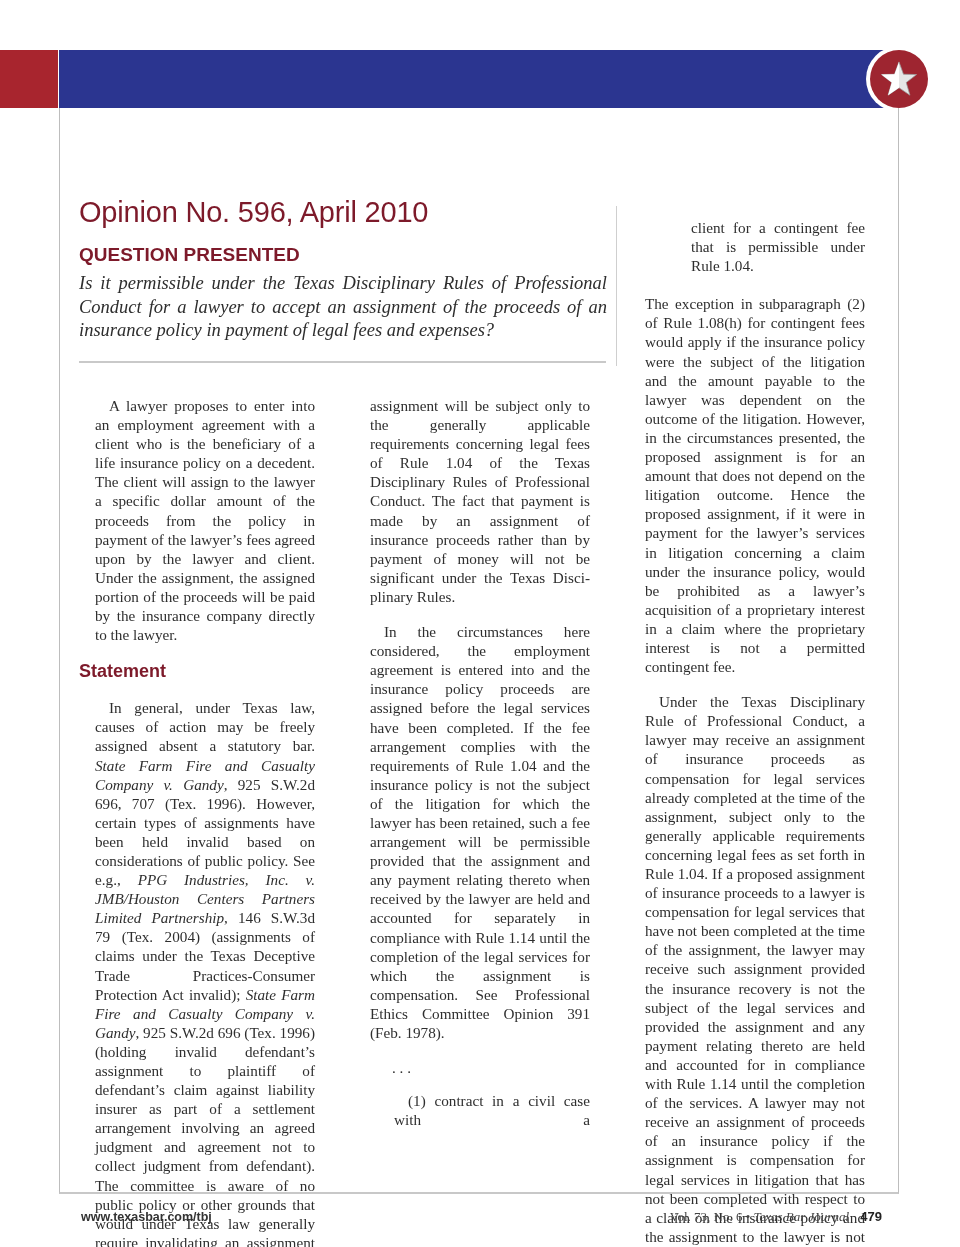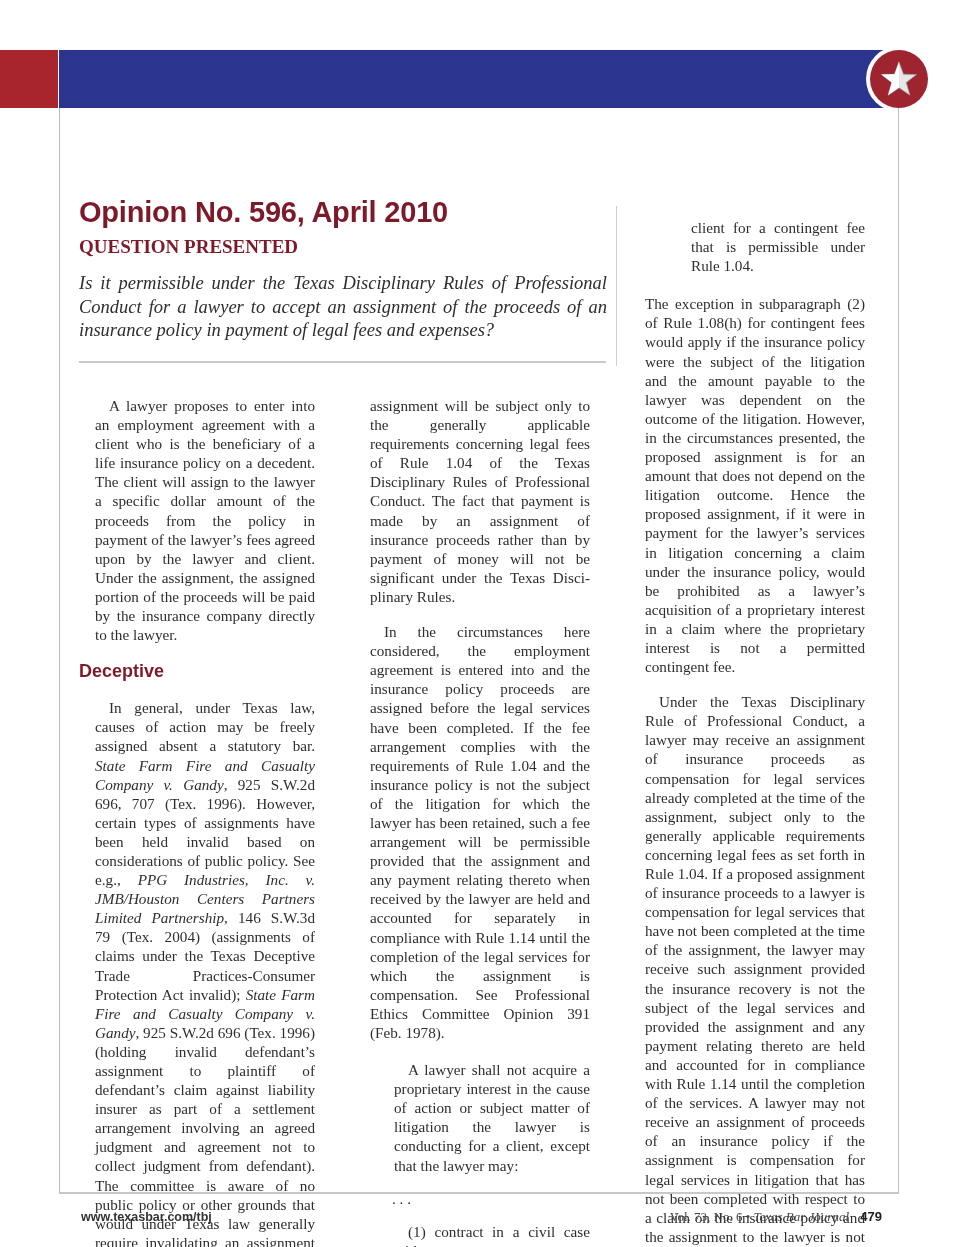--- a/index.html
+++ b/index.html
@@ -3,22 +3,22 @@
   <meta charset="utf-8">
   <style>
     html, body { margin:0; padding:0; background:#ffffff; }
     body { width:960px; height:1247px; position:relative; overflow:hidden; font-family:"Liberation Serif", "DejaVu Serif", serif; color:#2a2a2a; }
     .banner-red { position:absolute; left:0; top:50px; width:58px; height:58px; background:#a8252e; }
     .banner-blue { position:absolute; left:59px; top:50px; width:840px; height:58px; background:#2b3590; }
     .seal { position:absolute; left:866px; top:46px; width:66px; height:66px; border-radius:50%; background:#ffffff; }
     .seal-inner { position:absolute; left:4px; top:4px; width:58px; height:58px; border-radius:50%; background:#9e2530; display:flex; align-items:center; justify-content:center; }
     .seal-inner svg { width:38px; height:38px; }
     .frame { position:absolute; left:59px; top:108px; width:840px; height:1086px; border-left:1px solid #bdbdbd; border-right:1px solid #bdbdbd; border-bottom:2px solid #c8c8c8; box-sizing:border-box; }
-    .title { position:absolute; left:79px; top:196px; font-family:"Liberation Sans", "DejaVu Sans", sans-serif; font-weight:bold; font-size:29px; color:#7d1a2a; letter-spacing:-0.2px; white-space:nowrap; }
-    .qp-head { position:absolute; left:79px; top:236px; font-family:Liberation Serif, serif; font-weight:bold; font-size:19px; color:#7d1a2a; white-space:nowrap; }
+    .title { position:absolute; left:79px; top:196px; font-family:"Liberation Sans", "DejaVu Sans", sans-serif; font-weight:normal; font-size:29px; color:#7d1a2a; letter-spacing:-0.2px; white-space:nowrap; }
+    .qp-head { position:absolute; left:79px; top:244px; font-family:Liberation Sans, sans-serif; font-weight:bold; font-size:19px; color:#7d1a2a; white-space:nowrap; }
     .qp-text { position:absolute; left:79px; top:272px; width:528px; font-style:italic; font-size:18.5px; line-height:23.5px; text-align:justify; color:#2e2e2e; }
     .rule { position:absolute; left:79px; top:361px; width:527px; height:2px; background:#c9c9c9; }
     .coldiv { position:absolute; left:616px; top:206px; width:1px; height:160px; background:#cfcfcf; }
     .col { position:absolute; font-size:15.2px; line-height:19.1px; text-align:justify; color:#2e2e2e; hyphens:manual; }
     .col p { margin:16px; text-indent:14px; }
     .col p.noindent { text-indent:0; }
     .sec { font-family:"Liberation Sans", "DejaVu Sans", sans-serif; font-weight:bold; font-size:18px; color:#7d1a2a; line-height:22px; }
     .col1 { left:79px; top:380px; width:252px; }
     .col2 { left:354px; top:380px; width:252px; }
     .col3 { left:629px; top:202px; width:252px; }
@@ -47,29 +47,28 @@
 <div class="frame"></div>
 
 <h1 class="title" style="margin:0;">Opinion No. 596, April 2010</h1>
 <div class="qp-head">QUESTION PRESENTED</div>
 <div class="qp-text">Is it permissible under the Texas Disciplinary Rules of Professional Conduct for a lawyer to accept an assignment of the proceeds of an insurance policy in payment of legal fees and expenses?</div>
 <div class="rule"></div>
 <div class="coldiv"></div>
 
 <div class="col col1">
   <p>A lawyer proposes to enter into an employment agreement with a client who is the beneficiary of a life insurance policy on a decedent. The client will assign to the lawyer a specific dollar amount of the proceeds from the policy in payment of the lawyer’s fees agreed upon by the lawyer and client. Under the assignment, the assigned portion of the proceeds will be paid by the insurance company directly to the lawyer.</p>
-  <div class="sec" style="margin-top:11px;">Deceptive</div>
+  <div class="sec" style="margin-top:11px;">Statement</div>
   <p><span>In general, under Texas law, causes of action may be freely assigned absent a statutory bar. </span><i>State Farm Fire and Casu­alty Company v. Gandy</i><span>, 925 S.W.2d 696, 707 (Tex. 1996). However, certain types of assignments have been held invalid based on considerations of pub­lic policy.  See e.g., </span><i>PPG Industries, Inc. v. JMB/Houston Centers Partners Limited Partnership</i><span>, 146 S.W.3d 79 (Tex. 2004) (assignments of claims under the Texas Deceptive Trade Practices-Consumer Protection Act invalid); </span><i>State Farm Fire and Casualty Company v. Gandy</i><span>, 925 S.W.2d 696 (Tex. 1996) (holding invalid defendant’s assignment to plain­tiff of defendant’s claim against liability insurer as part of a settlement arrange­ment involving an agreed judgment and agreement not to collect judgment from defendant). The committee is aware of no public policy or other grounds that would under Texas law generally require invalidating an assignment of life insur­ance policy proceeds to pay for services.</span></p>
 </div>
 
 <div class="col col2">
   <p class="noindent">assignment will be subject only to the generally applicable requirements con­cerning legal fees of Rule 1.04 of the Texas Disciplinary Rules of Professional Conduct.  The fact that payment is made by an assignment of insurance proceeds rather than by payment of money will not be significant under the Texas Disci­plinary Rules.</p>
   <p>In the circumstances here considered, the employment agreement is entered into and the insurance policy proceeds are assigned before the legal services have been completed. If the fee arrangement complies with the requirements of Rule 1.04 and the insurance policy is not the subject of the litigation for which the lawyer has been retained, such a fee arrangement will be permissible provided that the assignment and any payment relating thereto when received by the lawyer are held and accounted for sepa­rately in compliance with Rule 1.14 until the completion of the legal services for which the assignment is compensation. See Professional Ethics Committee Opin­ion 391 (Feb. 1978).</p>
   <div class="quote">
-    <p>A lawyer shall not acquire a propri­etary interest in the cause of action or subject matter of litigation the lawyer is conducting for a client, except that the lawyer may:</p>
     <p class="noindent" style="margin-left:14px; line-height:15px;">. . .</p>
     <p style="text-align-last:justify;">(1) contract in a civil case with a</p>
   </div>
 </div>
 
 <div class="col col3">
   <p class="noindent" style="margin-left:62px;">client for a contingent fee that is permissible under Rule 1.04.</p>
   <p class="noindent" style="margin-top:19px;">The exception in subparagraph (2) of Rule 1.08(h) for contingent fees would apply if the insurance policy were the subject of the litigation and the amount payable to the lawyer was dependent on the outcome of the litigation. However, in the circumstances presented, the pro­posed assignment is for an amount that does not depend on the litigation out­come. Hence the proposed assignment, if it were in payment for the lawyer’s serv­ices in litigation concerning a claim under the insurance policy, would be prohibited as a lawyer’s acquisition of a proprietary interest in a claim where the proprietary interest is not a permitted contingent fee.</p>
   <p><span>Under the Texas Disciplinary Rule of Professional Conduct, a lawyer may receive an assignment of insurance pro­ceeds as compensation for legal services already completed at the time of the assignment, subject only to the generally applicable requirements concerning legal fees as set forth in Rule 1.04. If a pro­posed assignment of insurance proceeds to a lawyer is compensation for legal services that have not been completed at the time of the assignment, the lawyer may receive such assignment provided the insurance recovery is not the subject of the legal services and provided the assignment and any payment relating thereto are held and accounted for in compliance with Rule 1.14 until the completion of the services. A lawyer may not receive an assignment of proceeds of an insurance policy if the assignment is compensation for legal services in litiga­tion that has not been completed with respect to a claim on the insurance poli­cy and the assignment to the lawyer is not a permissible contingent fee for the representation.</span><span class="endmark">✪</span></p>
 </div>

